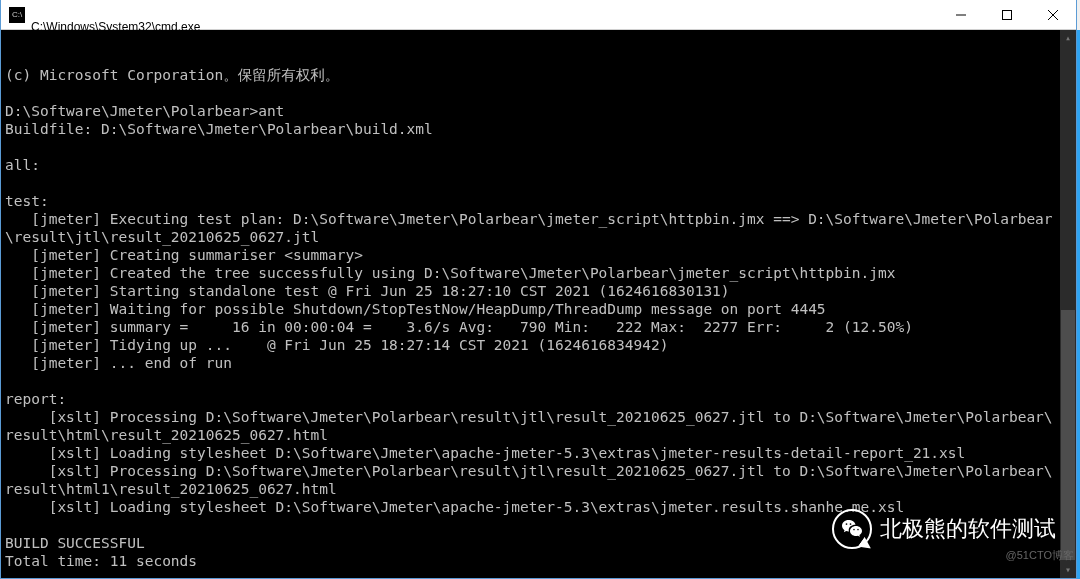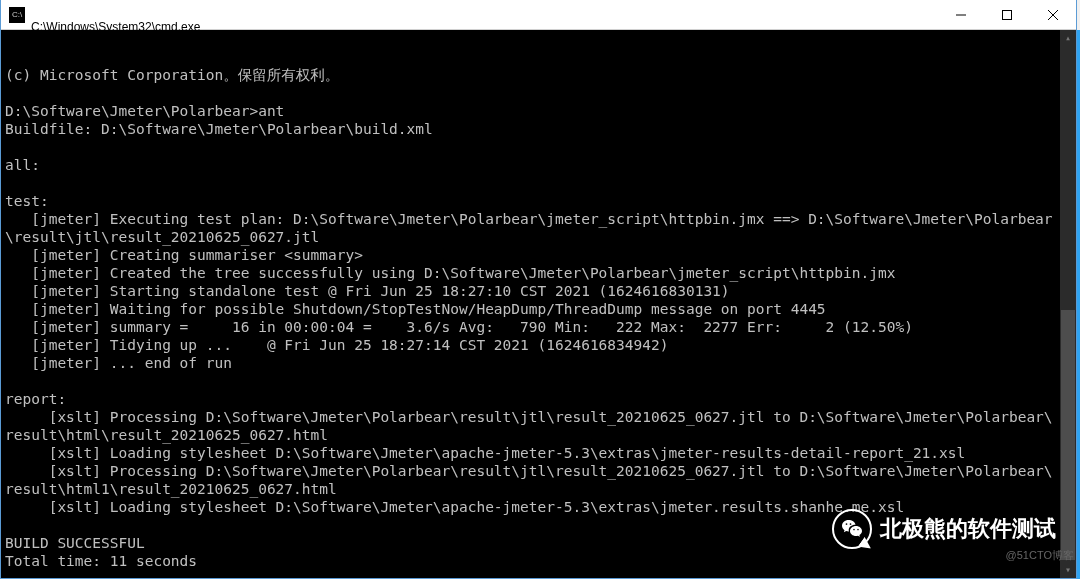--- a/index.html
+++ b/index.html
@@ -108,21 +108,21 @@
 .wm-bubble svg { width: 24px; height: 24px; }
 .wm-bubble::after {
   content: "";
   position: absolute;
   bottom: -4px; right: -2px;
   width: 12px; height: 12px;
   background: #fff;
   clip-path: polygon(0 0, 100% 50%, 0 100%);
   transform: rotate(35deg);
 }
-.wm-text { font-size: 22px; font-weight: 700; font-family: "Microsoft YaHei", sans-serif; }
+.wm-text { font-size: 22px; font-weight: 400; font-family: "Microsoft YaHei", sans-serif; }
 .wm-corner {
   position: absolute;
   right: 6px; bottom: 16px;
   font-size: 11px; color: #666;
   font-family: "Microsoft YaHei", sans-serif;
 }
 </style>
 </head>
 <body>
 

